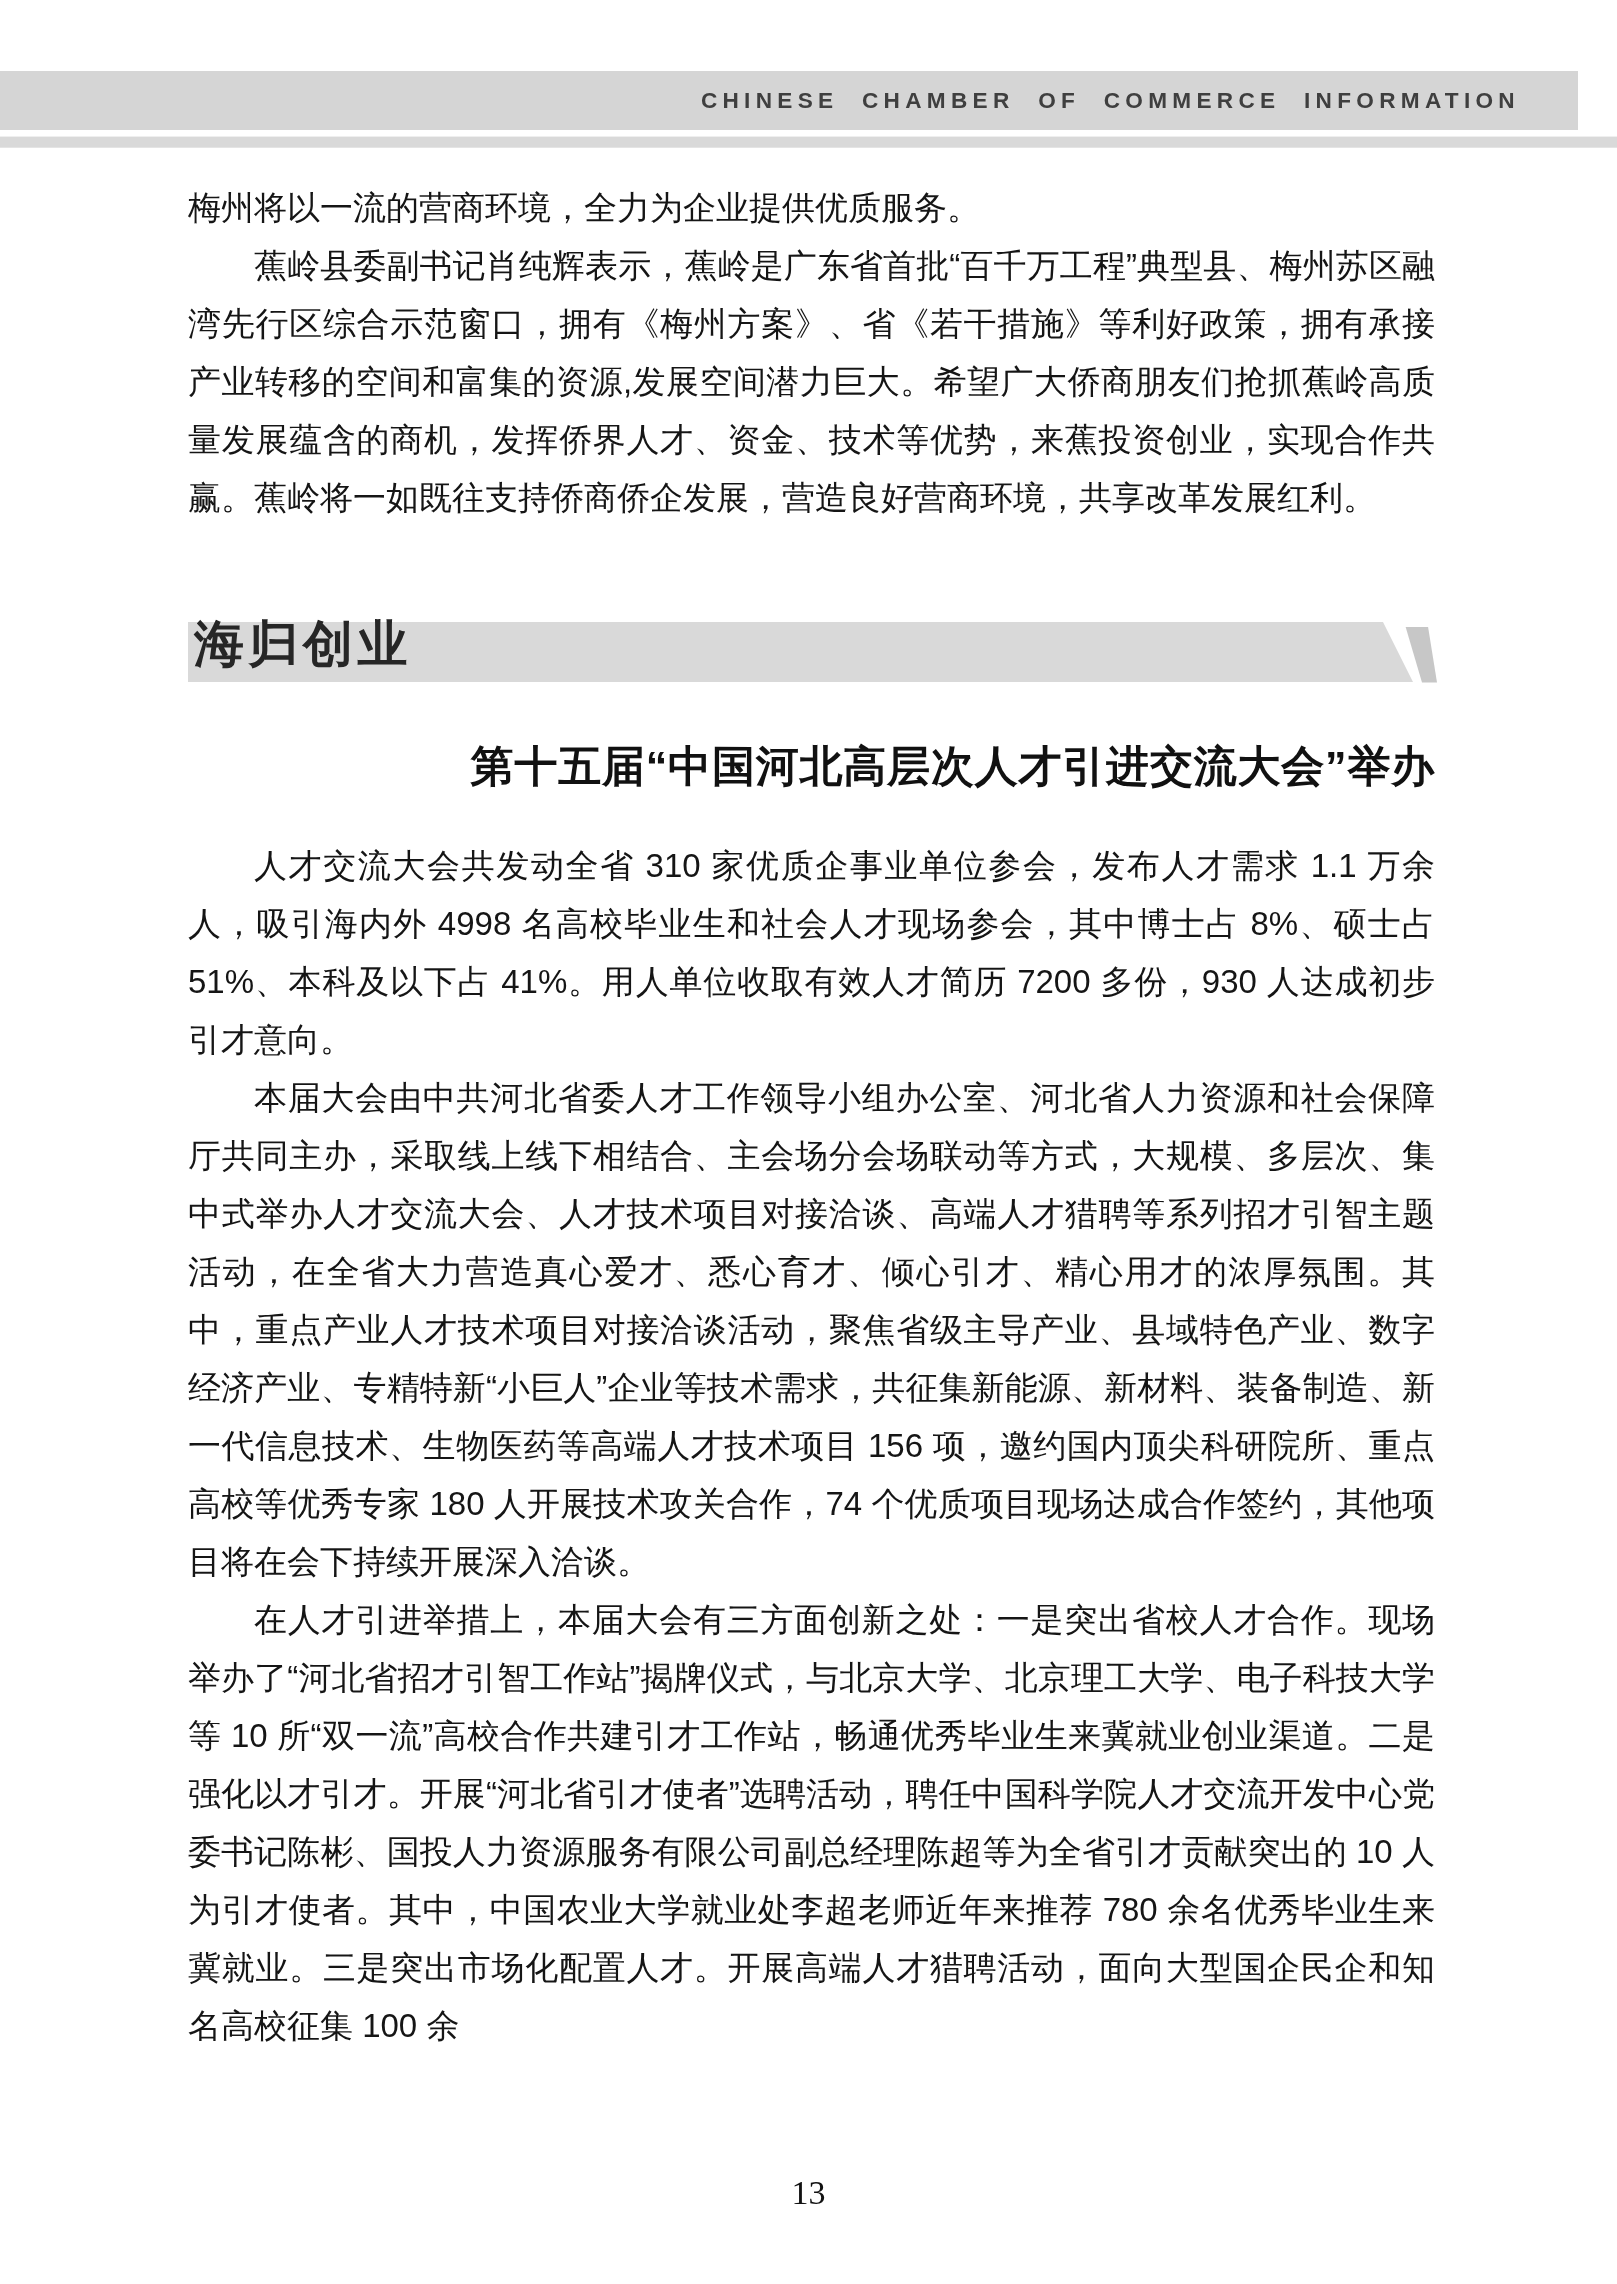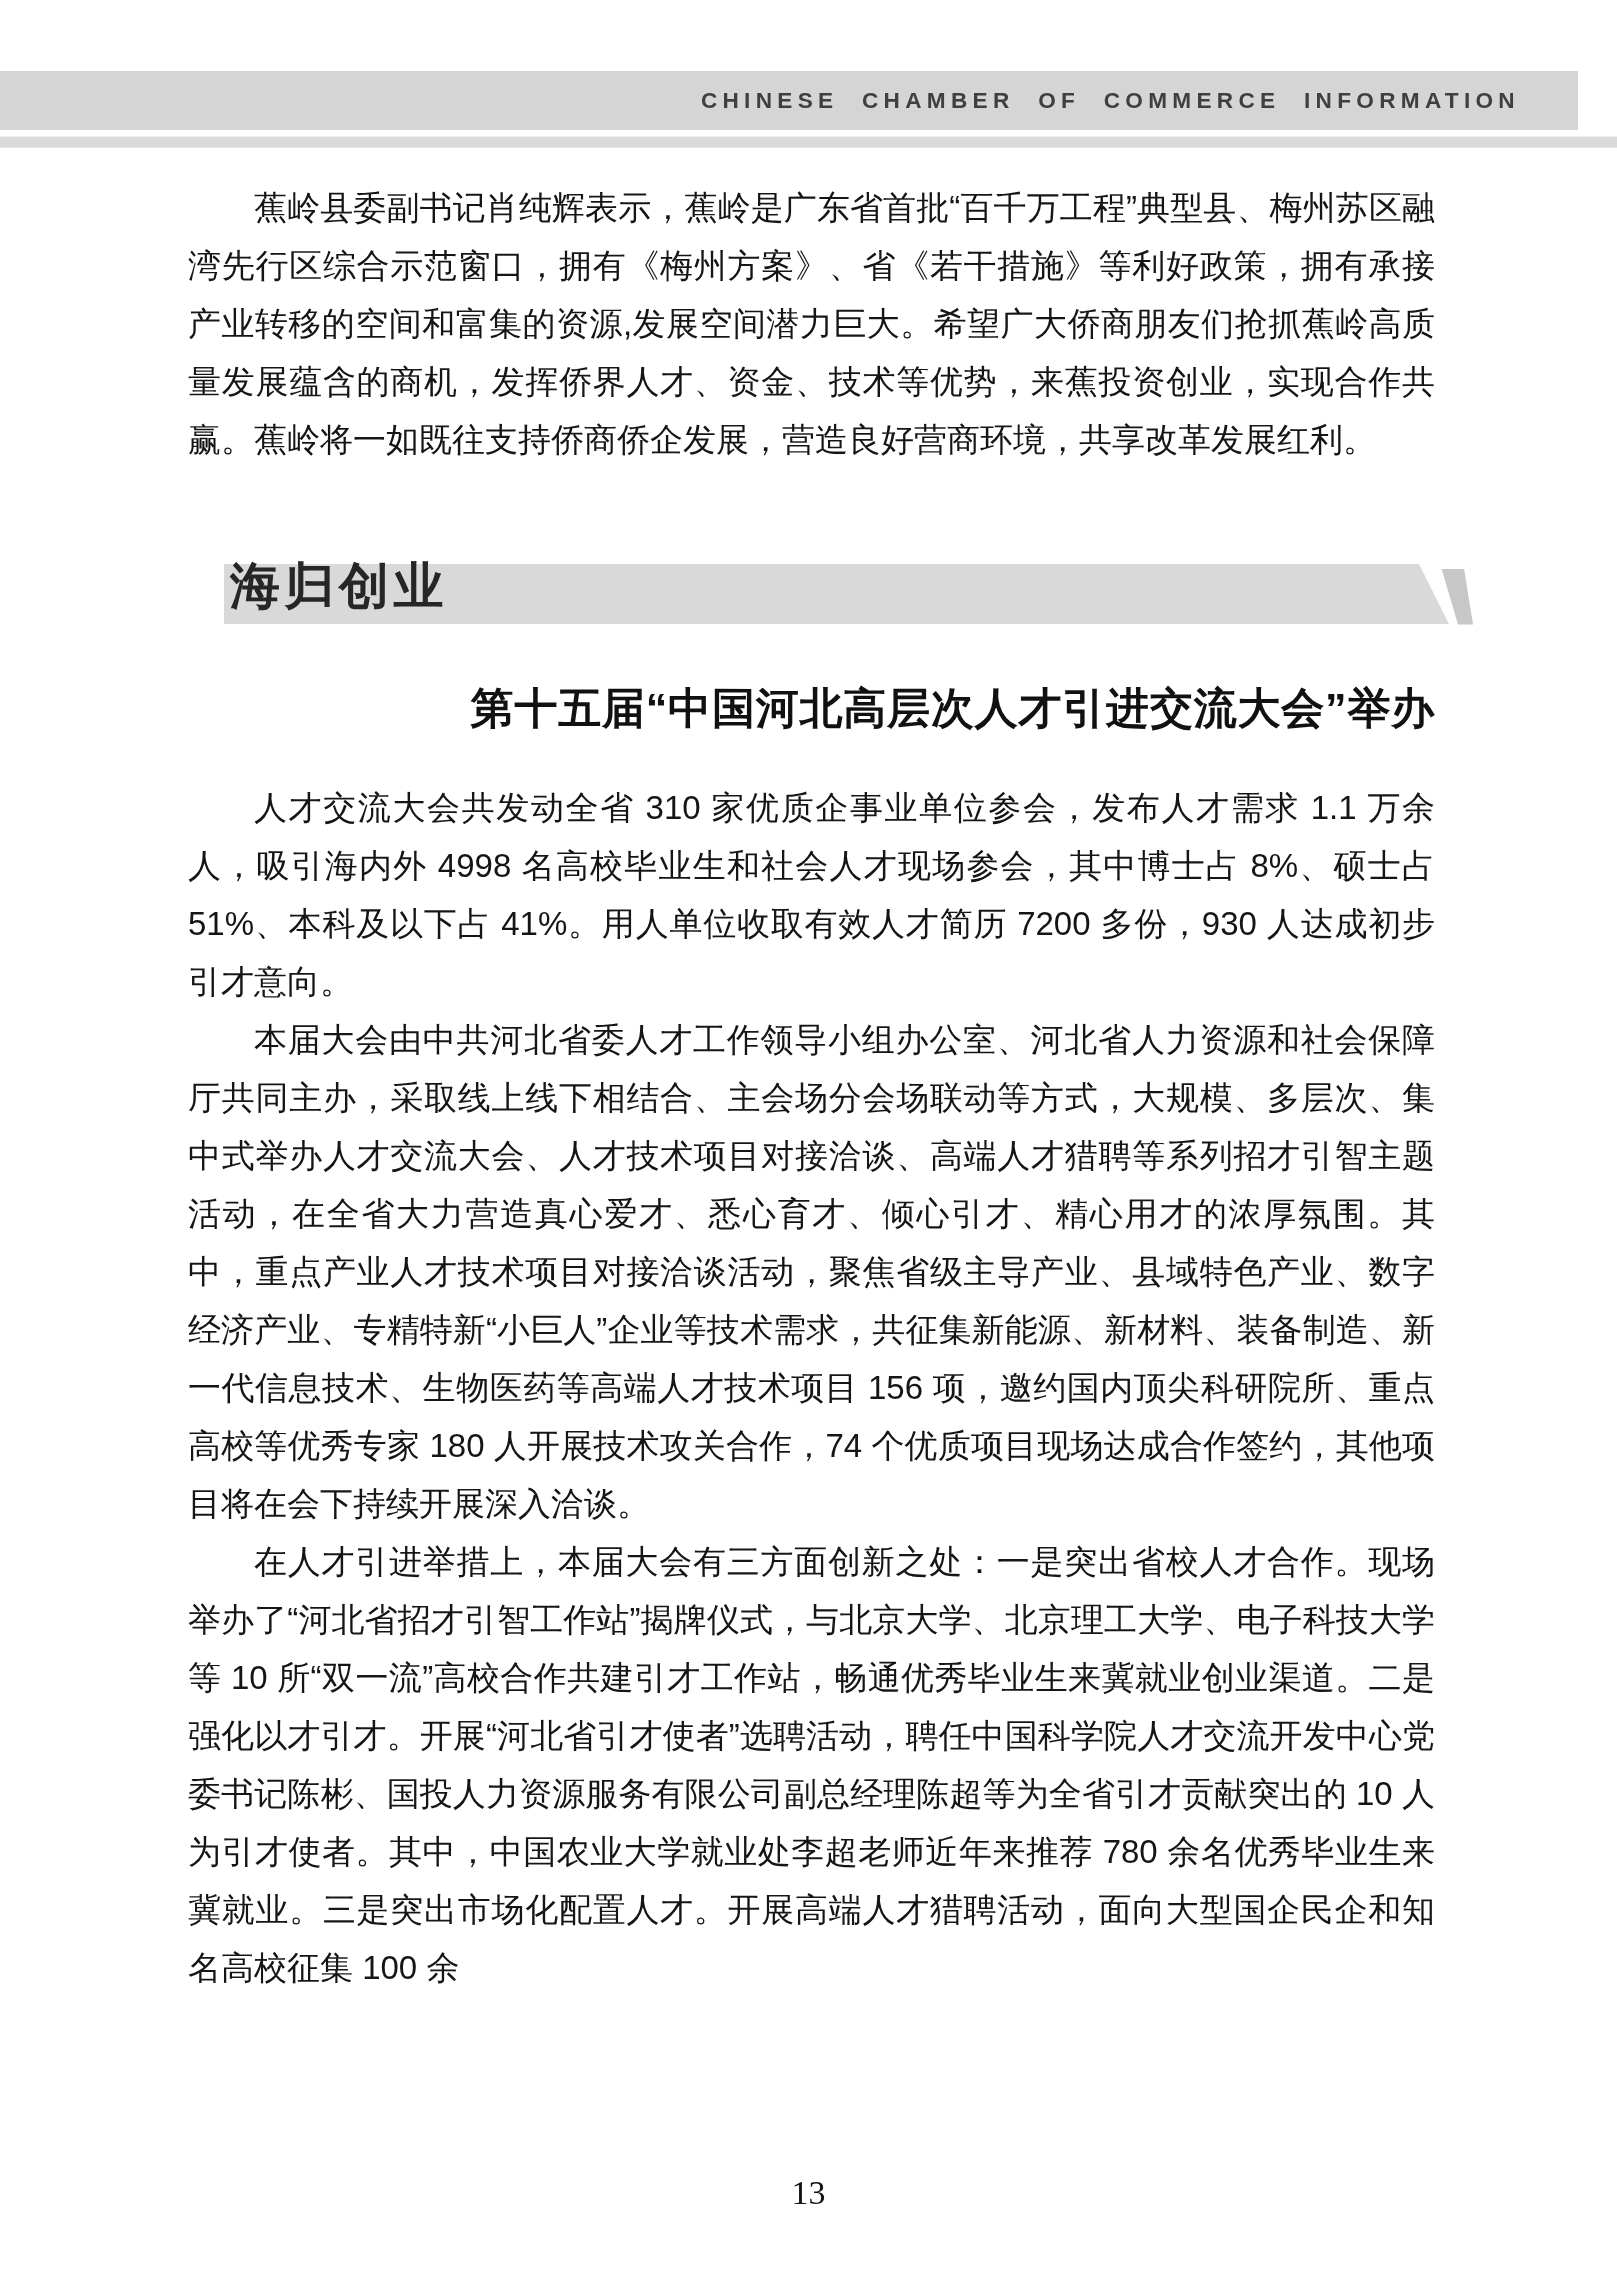--- a/index.html
+++ b/index.html
@@ -73,21 +73,20 @@
     float: right;
     text-indent: 0;
   }
 
   
   .section-banner {
     position: relative;
     margin-top: 95px;
     height: 48px;
     width: 100%;
-    margin-left: 36px;
   }
   .banner-main {
     position: absolute;
     left: 0;
     top: 0;
     width: 1238px;
     height: 60px;
     background: #d9d9d9;
     -webkit-clip-path: polygon(0 0, 1195px 0, 1225px 100%, 0 100%);
     clip-path: polygon(0 0, 1195px 0, 1225px 100%, 0 100%);
@@ -148,20 +147,21 @@
 
 <div class="page">
 
   <div class="header-bar">
     <span class="header-text">CHINESE CHAMBER OF COMMERCE INFORMATION</span>
   </div>
   <div class="header-band"></div>
 
   <div class="content">
 
+    <p class="body-para no-indent">梅州将以一流的营商环境，全力为企业提供优质服务。</p>
 
     <p class="body-para"><span>蕉岭县委副书记肖纯辉表示，蕉岭是广东省首批“百千万工程”典型县、梅州苏区融湾先行区综合示范窗口，拥有《梅州方案》、省《若干措施》等利好政策，拥有承接产业转移的空间和富集的资源,发展空间潜力巨大。希望广大侨商朋友们抢抓蕉岭高质量发展蕴含的商机，发挥侨界人才、资金、技术等优势，来蕉投资创业，实现合作共赢。蕉岭将一如既往支持侨商侨企发展，营造良好营商环境，共享改革发展红利。</span></p>
 
     <div class="section-banner">
       <span class="banner-main"></span>
       <span class="banner-tail"></span>
       <span class="banner-text">海归创业</span>
     </div>
 
     <h1 class="article-title">第十五届“中国河北高层次人才引进交流大会”举办</h1>

